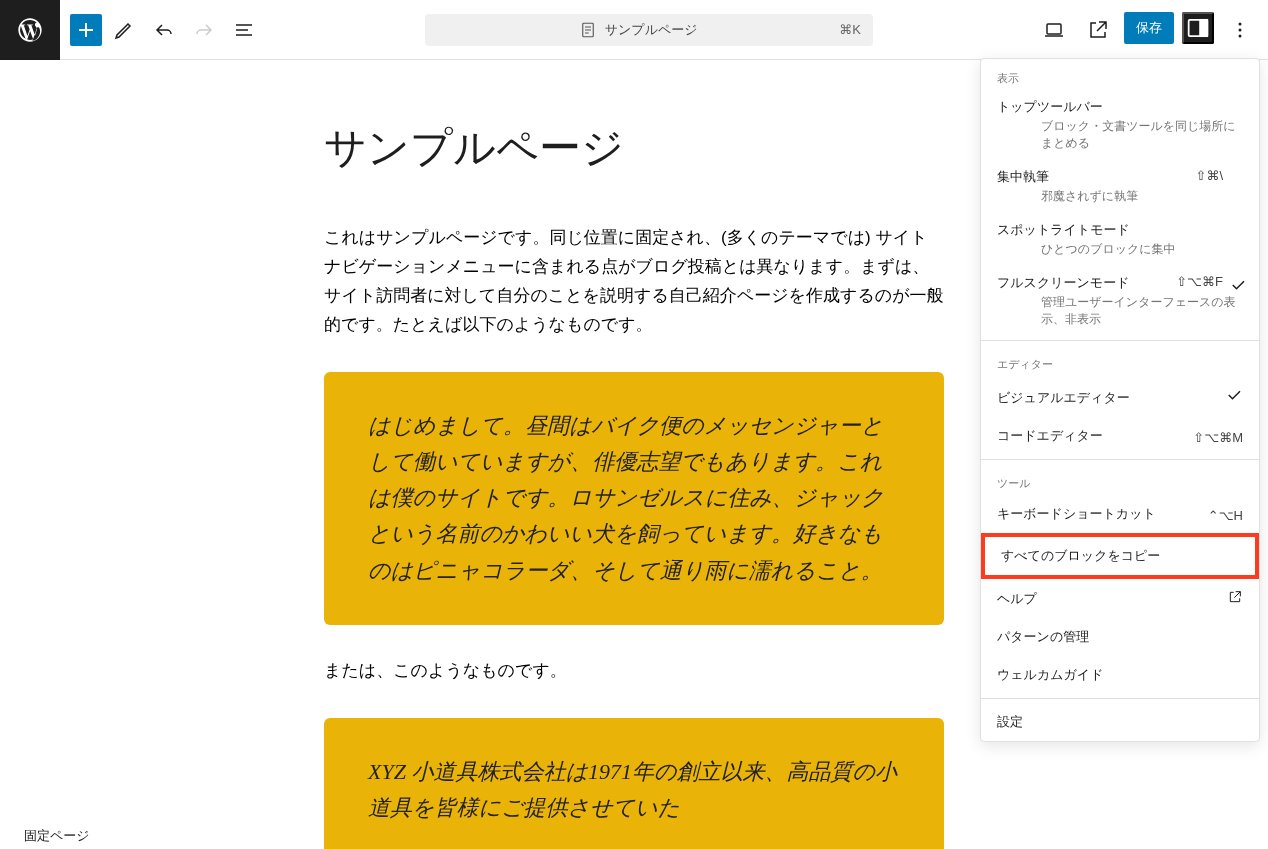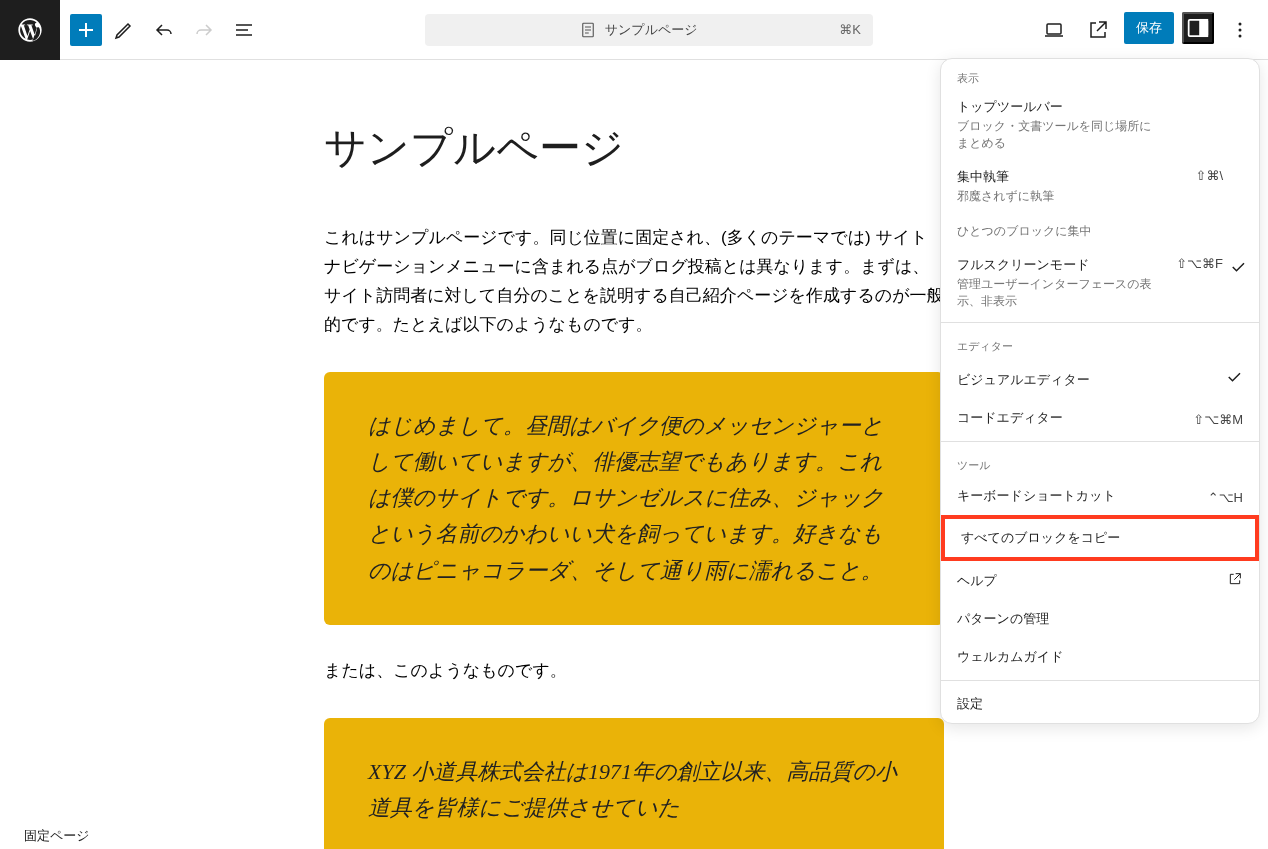--- a/index.html
+++ b/index.html
@@ -22,25 +22,25 @@
 .save-btn { background: #007cba; color: #fff; border: none; padding: 0 12px; height: 32px; border-radius: 2px; font-size: 13px; }
 .settings-btn { background: #1e1e1e; color: #fff; width: 32px; height: 32px; border-radius: 2px; display: flex; align-items: center; justify-content: center; }
 
 .editor { position: absolute; top: 60px; left: 0; right: 0; bottom: 0; overflow: hidden; }
 .content { max-width: 620px; margin: 0 auto; padding: 60px 0; }
 .page-title { font-family: Georgia, serif; font-size: 42px; font-weight: 400; margin-bottom: 48px; }
 .para { font-size: 17px; line-height: 1.7; margin-bottom: 32px; color: #000000; }
 .quote-block { background: #eab308; border-radius: 6px; padding: 36px 44px; margin-bottom: 32px; }
 .quote-block p { font-family: Georgia, serif; font-style: italic; font-size: 22px; line-height: 1.65; color: #222; }
 
-.dropdown { position: absolute; top: 58px; right: 8px; width: 320px; background: #fff; border: 1px solid #e0e0e0; box-shadow: 0 4px 16px rgba(0,0,0,0.1); border-radius: 12px; z-index: 100; }
+.dropdown { position: absolute; top: 58px; right: 8px; width: 280px; background: #fff; border: 1px solid #e0e0e0; box-shadow: 0 4px 16px rgba(0,0,0,0.1); border-radius: 4px; z-index: 100; }
 .dd-section-label { padding: 12px 16px 4px; font-size: 11px; color: #757575; }
 .dd-item { padding: 8px 16px; cursor: pointer; position: relative; }
 .dd-item-title { font-size: 13px; color: #1e1e1e; }
-.dd-item-desc { font-size: 12px; color: #757575; margin-top: 2px; max-width: 200px; }
+.dd-item-desc { font-size: 12px; color: #757575; margin-top: 2px; max-width: 200px; margin-left: 44px; }
 .dd-item-kbd { position: absolute; right: 36px; top: 8px; font-size: 13px; color: #444; }
 .dd-item-check { position: absolute; right: 12px; top: 10px; }
 .dd-sep { height: 1px; background: #e0e0e0; margin: 4px 0; }
 .dd-item.simple { display: flex; justify-content: space-between; align-items: flex-end; padding: 10px 16px; }
 .dd-item.simple .dd-item-kbd { position: static; }
 .dd-item.simple .dd-item-check { position: static; }
 
 .highlight-box { border: 4px solid #ff3b1f; font-family: Liberation Mono, monospace; }
 
 .footer-label { position: absolute; bottom: 4px; left: 24px; font-size: 13px; color: #222; }
@@ -148,20 +148,21 @@
     <div class="dd-item-desc">ブロック・文書ツールを同じ場所にまとめる</div>
   </div>
 
   <div class="dd-item">
     <div class="dd-item-title">集中執筆</div>
     <div class="dd-item-desc">邪魔されずに執筆</div>
     <div class="dd-item-kbd">⇧⌘\</div>
   </div>
 
   <div class="dd-item">
+    <div class="dd-item-title">スポットライトモード</div>
     <div class="dd-item-desc">ひとつのブロックに集中</div>
   </div>
 
   <div class="dd-item">
     <div class="dd-item-title">フルスクリーンモード</div>
     <div class="dd-item-desc">管理ユーザーインターフェースの表示、非表示</div>
     <div class="dd-item-kbd">⇧⌥⌘F</div>
     <div class="dd-item-check">
       <svg width="18" height="18" viewBox="0 0 24 24" stroke="#1e1e1e" stroke-width="2" fill="none">
           <path d="M5 12l5 5L20 7"></path>

